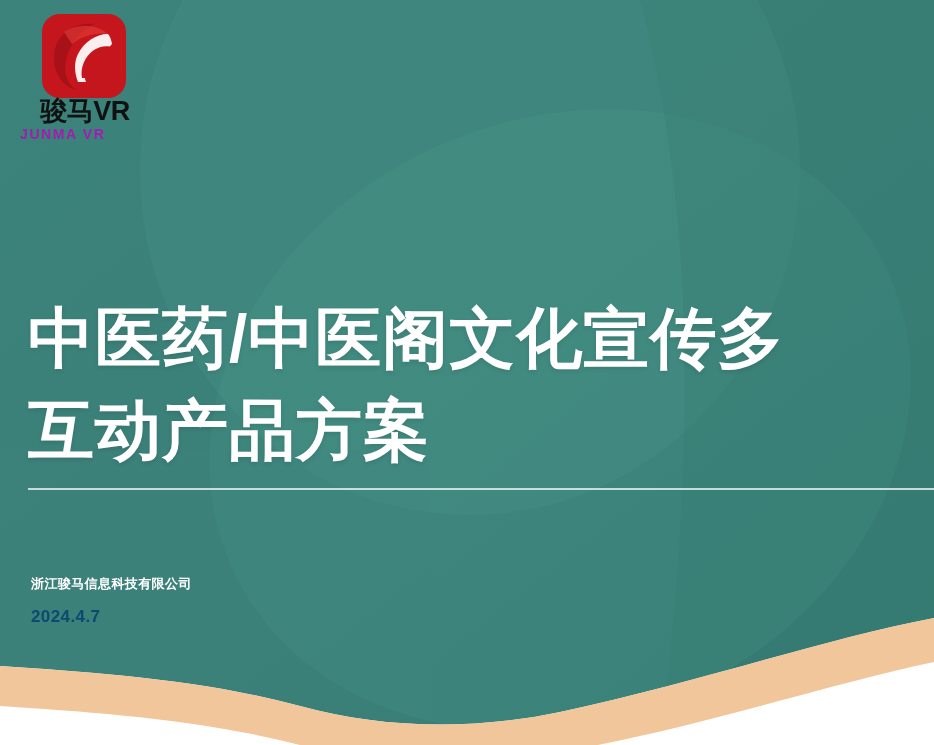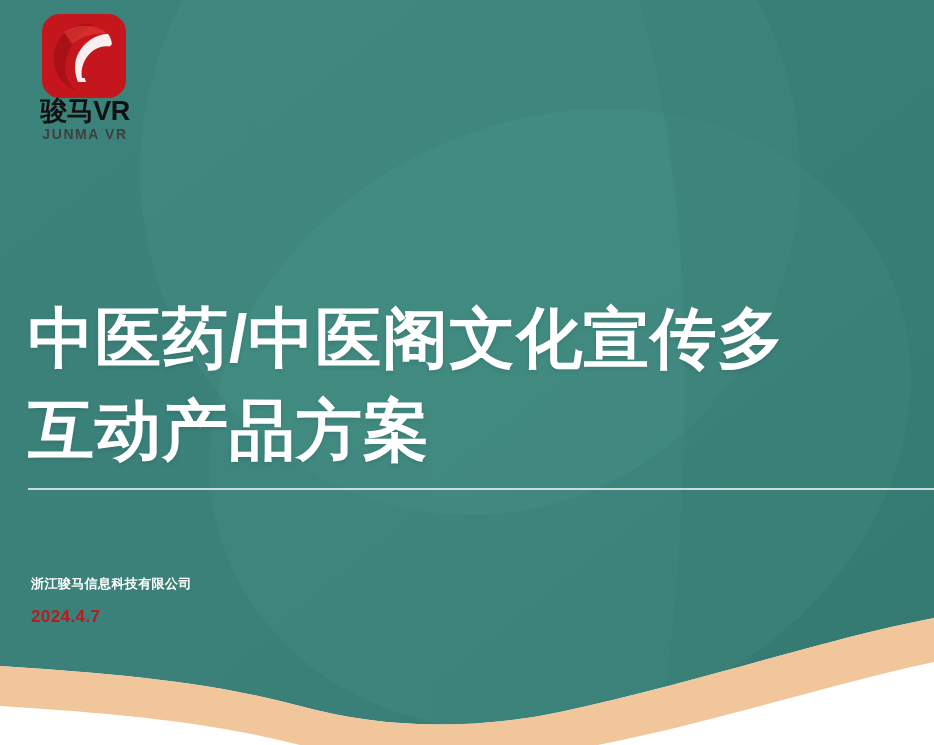--- a/index.html
+++ b/index.html
@@ -59,25 +59,25 @@
     line-height: 30px;
     color: #111111;
     letter-spacing: -0.5px;
     white-space: nowrap;
   }
   .logo-sub {
     position: absolute;
     left: 0px;
     top: 112px;
     width: 130px;
-    text-align: center;
+    text-align: left;
     font-size: 14px;
     font-weight: 700;
     letter-spacing: 1.6px;
-    color: #404040;
+    color: #a21caf;
     line-height: 16px;
     white-space: nowrap;
   }
 
   
   .title-wrap {
     position: absolute;
     left: 28px;
     top: 292px;
     width: 980px;
@@ -112,21 +112,21 @@
     font-size: 13px;
     font-weight: 700;
     color: #ffffff;
     line-height: 26px;
     letter-spacing: 0.4px;
     white-space: nowrap;
   }
   .footer-date {
     font-size: 17px;
     font-weight: 700;
-    color: #b91c1c;
+    color: #0c4a6e;
     line-height: 26px;
     letter-spacing: 0.4px;
     margin-top: 7px;
     white-space: nowrap;
   }
 </style>
 </head>
 <body>
 
 <div id="slide">

